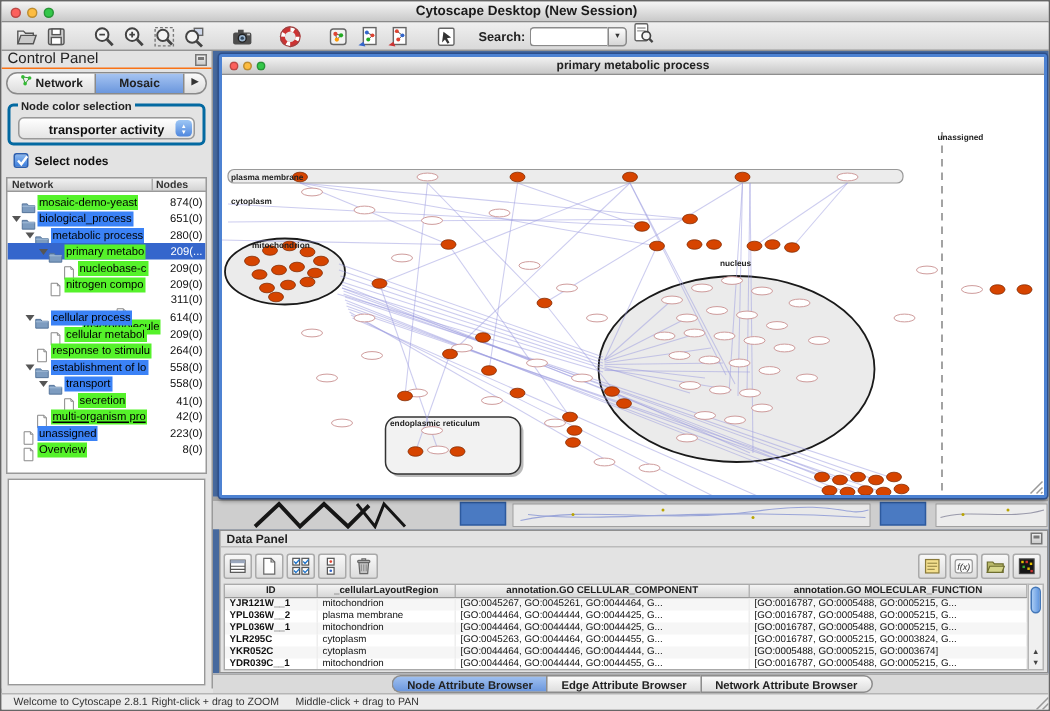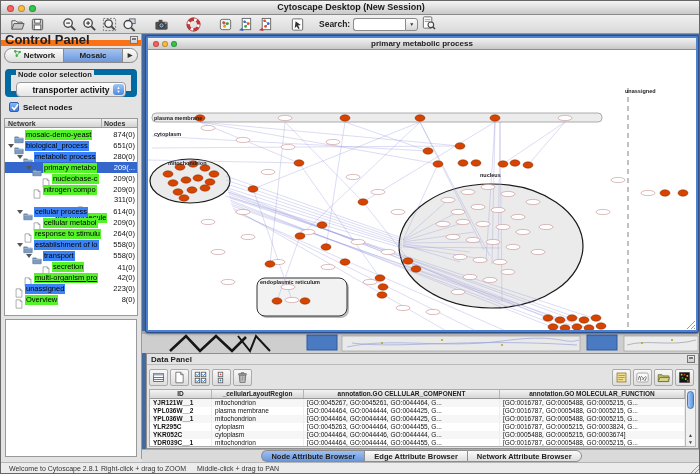--- a/index.html
+++ b/index.html
@@ -22,30 +22,30 @@
   .tb-btn{width:16px;height:16px;margin:0 2px;display:inline-flex;align-items:center;justify-content:center;}
   .tb-btn svg{width:15px;height:15px;}
   .tb-btn.grp{margin-left:14px;}
   .search-label{font-size:8.5px;font-weight:bold;color:#222;margin:0 3px 0 12px;}
   .search-wrap{display:flex;align-items:center;height:13px;}
   .search-input{width:52px;height:13px;border:1px solid #8a8a8a;border-right:none;border-radius:3px 0 0 3px;font-size:8px;padding:0 3px;background:#fff;}
   .search-drop{width:13px;height:13px;border:1px solid #8a8a8a;border-radius:0 3px 3px 0;background:linear-gradient(#fdfdfd,#d6d6d6);font-size:5px;color:#333;display:flex;align-items:center;justify-content:center;}
 
   
   .control-panel{position:absolute;left:0;top:33px;width:141px;height:425px;background:#e3e3e3;border-right:1px solid #9a9a9a;}
-  .cp-title{position:absolute;left:0;top:0;right:0;height:12px;border-bottom:6px solid #f97316;
-    font-size:13px;font-weight:bold;color:#222;line-height:12px;padding-left:4px;}
+  .cp-title{position:absolute;left:0;top:0;right:0;height:12px;border-bottom:1px solid #f97316;
+    font-size:10px;font-weight:normal;color:#222;line-height:12px;padding-left:4px;}
   .float-ico{position:absolute;right:3px;top:2px;width:8px;height:8px;border:1px solid #777;background:linear-gradient(#eee,#ccc);}
   .float-ico:after{content:"";position:absolute;left:1px;top:1px;width:4px;height:2px;background:#777;}
   .cp-tabs{position:absolute;left:3px;top:14px;right:3px;height:15px;display:flex;border:1px solid #8a8a8a;border-radius:8px;overflow:hidden;background:linear-gradient(#fbfbfb,#dcdcdc);}
   .seg{flex:1;font-size:8px;font-weight:bold;color:#222;text-align:center;line-height:13px;display:flex;align-items:center;justify-content:center;gap:2px;}
   .seg.sel{background:linear-gradient(#a6c4f2,#6b97dd);border-left:1px solid #8a8a8a;border-right:1px solid #8a8a8a;}
   .seg.arrow{flex:0 0 14px;font-size:6px;color:#333;}
   .seg svg{width:9px;height:9px;}
-  .cp-group{position:absolute;left:4px;top:35px;right:4px;height:28px;border:6px solid #0369a1;border-radius:4px;}
+  .cp-group{position:absolute;left:4px;top:35px;right:4px;height:28px;border:2px solid #0369a1;border-radius:4px;}
   .cp-group-label{position:absolute;left:5px;top:-5px;background:#e3e3e3;padding:0 2px;font-size:7.5px;font-weight:bold;color:#222;}
   .combo{position:absolute;left:5px;top:7px;right:5px;height:15px;border:1px solid #999;border-radius:4px;background:linear-gradient(#fff,#e4e4e4);
     font-size:8.5px;font-weight:bold;color:#111;display:flex;align-items:center;justify-content:center;}
   .combo .stepper{position:absolute;right:1px;top:1px;width:11px;height:11px;border-radius:3px;background:linear-gradient(#9ec7f5,#4f87de);
     display:flex;flex-direction:column;align-items:center;justify-content:center;color:#fff;font-size:4px;line-height:4px;}
   .check-row{position:absolute;left:8px;top:68px;display:flex;align-items:center;gap:4px;}
   .checkbox{width:10px;height:10px;border-radius:2px;background:linear-gradient(#8cb8ef,#3c7edd);border:1px solid #2d5fae;position:relative;}
   .checkbox svg{position:absolute;left:0;top:-1px;width:10px;height:10px;}
   .check-label{font-size:8px;font-weight:bold;color:#111;}
   .cp-tree-header{position:absolute;left:3px;top:84px;right:3px;height:10px;display:flex;

